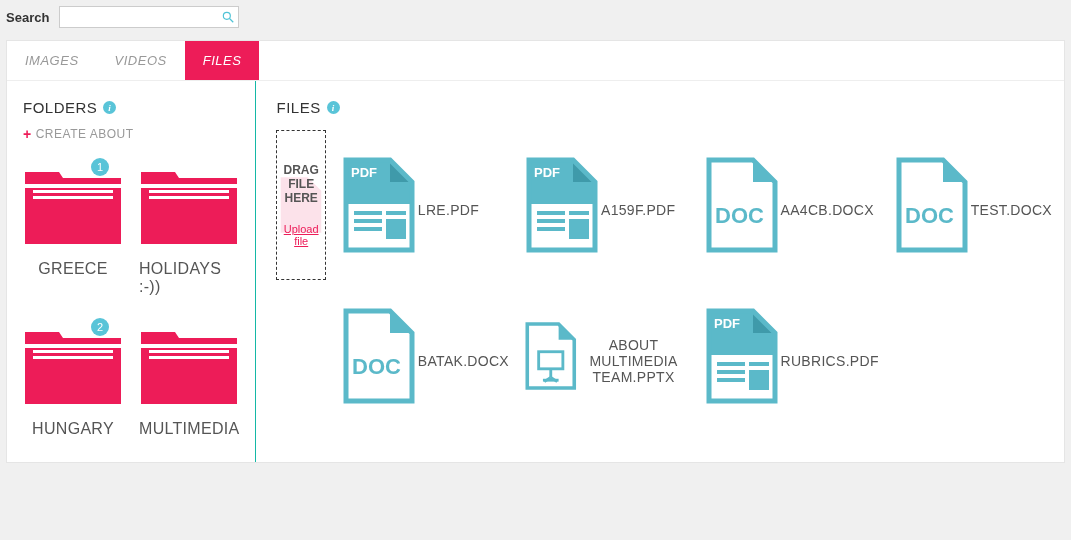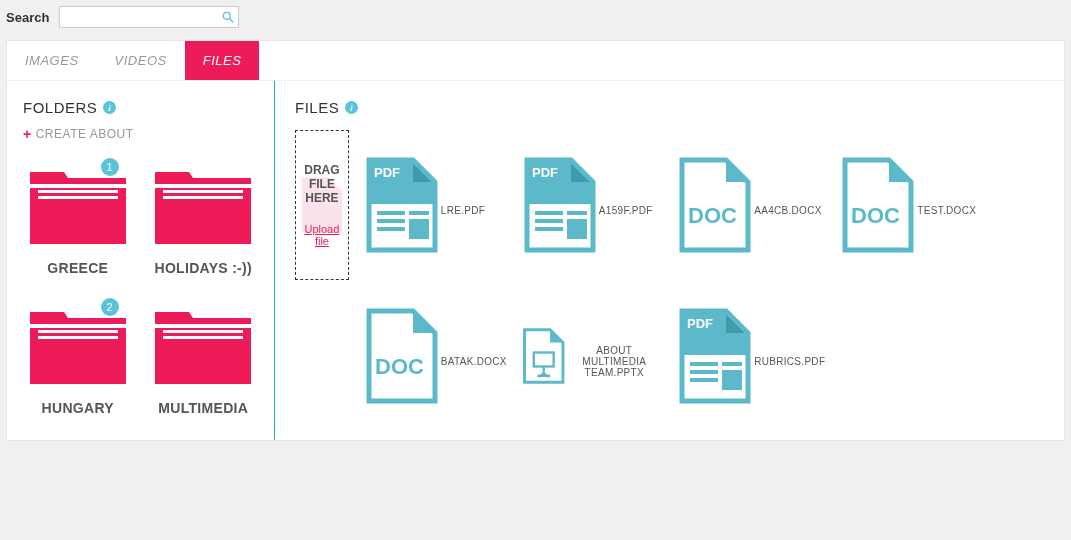--- a/index.html
+++ b/index.html
@@ -123,24 +123,23 @@
       border-radius: 50%;
       background: #59c4d8;
       color: #fff;
       font-size: 11px;
       display: flex;
       align-items: center;
       justify-content: center;
     }
     .folder-label {
       margin-top: 10px;
-      font-size: 14px;
+      font-size: 16px;
       color: #555;
       letter-spacing: 0.3px;
-      font-weight: bold;
     }
     .main {
       flex: 1;
       padding: 18px 20px 24px 20px;
     }
     .files-grid {
       display: grid;
       grid-template-columns: repeat(6, 1fr);
       gap: 28px 14px;
       margin-top: 14px;
@@ -181,21 +180,21 @@
       flex-direction: row;
       align-items: center;
       cursor: pointer;
     }
     .file-icon {
       width: 78px;
       height: 96px;
     }
     .file-label {
       margin-top: 10px;
-      font-size: 10px;
+      font-size: 14px;
       color: #555;
       letter-spacing: 0.3px;
       text-align: center;
       max-width: 110px;
       word-wrap: break-word;
     }
     svg text {
       font-family: Arial, Helvetica, sans-serif;
     }
   </style>

